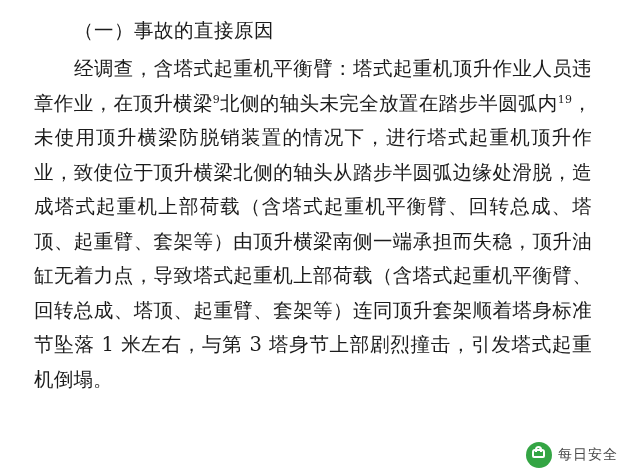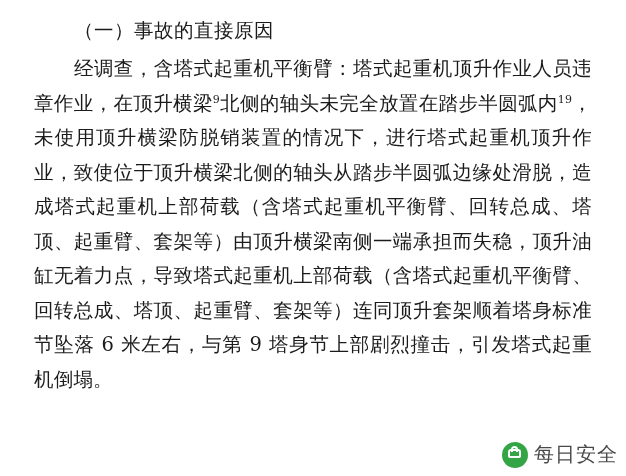--- a/index.html
+++ b/index.html
@@ -80,35 +80,35 @@
     top: 4px;
     width: 7px;
     height: 6px;
     border: 2px solid #ffffff;
     border-bottom: none;
     border-radius: 4px 4px 0 0;
     box-sizing: border-box;
   }
   .wm-text {
     font-family: "DejaVu Sans", "Liberation Sans", sans-serif;
-    font-size: 20px;
+    font-size: 14px;
     color: #3f3f3f;
     letter-spacing: 1px;
     white-space: nowrap;
   }
 </style>
 </head>
 <body>
 
 <div class="page">
 
   <div class="heading">（一）事故的直接原因</div>
 
   <div class="body-text">
-    <span>经调查，含塔式起重机平衡臂：塔式起重机顶升作业人员违章作业，在顶升横梁</span><sup>9</sup><span>北侧的轴头未完全放置在踏步半圆弧内</span><sup>19</sup><span>，未使用顶升横梁防脱销装置的情况下，进行塔式起重机顶升作业，致使位于顶升横梁北侧的轴头从踏步半圆弧边缘处滑脱，造成塔式起重机上部荷载（含塔式起重机平衡臂、回转总成、塔顶、起重臂、套架等）由顶升横梁南侧一端承担而失稳，顶升油缸无着力点，导致塔式起重机上部荷载（含塔式起重机平衡臂、回转总成、塔顶、起重臂、套架等）连同顶升套架顺着塔身标准节坠落 6 米左右，与第 9 塔身节上部剧烈撞击，引发塔式起重机倒塌。</span>
+    <span>经调查，含塔式起重机平衡臂：塔式起重机顶升作业人员违章作业，在顶升横梁</span><sup>9</sup><span>北侧的轴头未完全放置在踏步半圆弧内</span><sup>19</sup><span>，未使用顶升横梁防脱销装置的情况下，进行塔式起重机顶升作业，致使位于顶升横梁北侧的轴头从踏步半圆弧边缘处滑脱，造成塔式起重机上部荷载（含塔式起重机平衡臂、回转总成、塔顶、起重臂、套架等）由顶升横梁南侧一端承担而失稳，顶升油缸无着力点，导致塔式起重机上部荷载（含塔式起重机平衡臂、回转总成、塔顶、起重臂、套架等）连同顶升套架顺着塔身标准节坠落 1 米左右，与第 3 塔身节上部剧烈撞击，引发塔式起重机倒塌。</span>
   </div>
 
   <div class="watermark">
     <span class="wm-badge"></span>
     <span class="wm-text">每日安全</span>
   </div>
 
 </div>
 
 </body></html>

